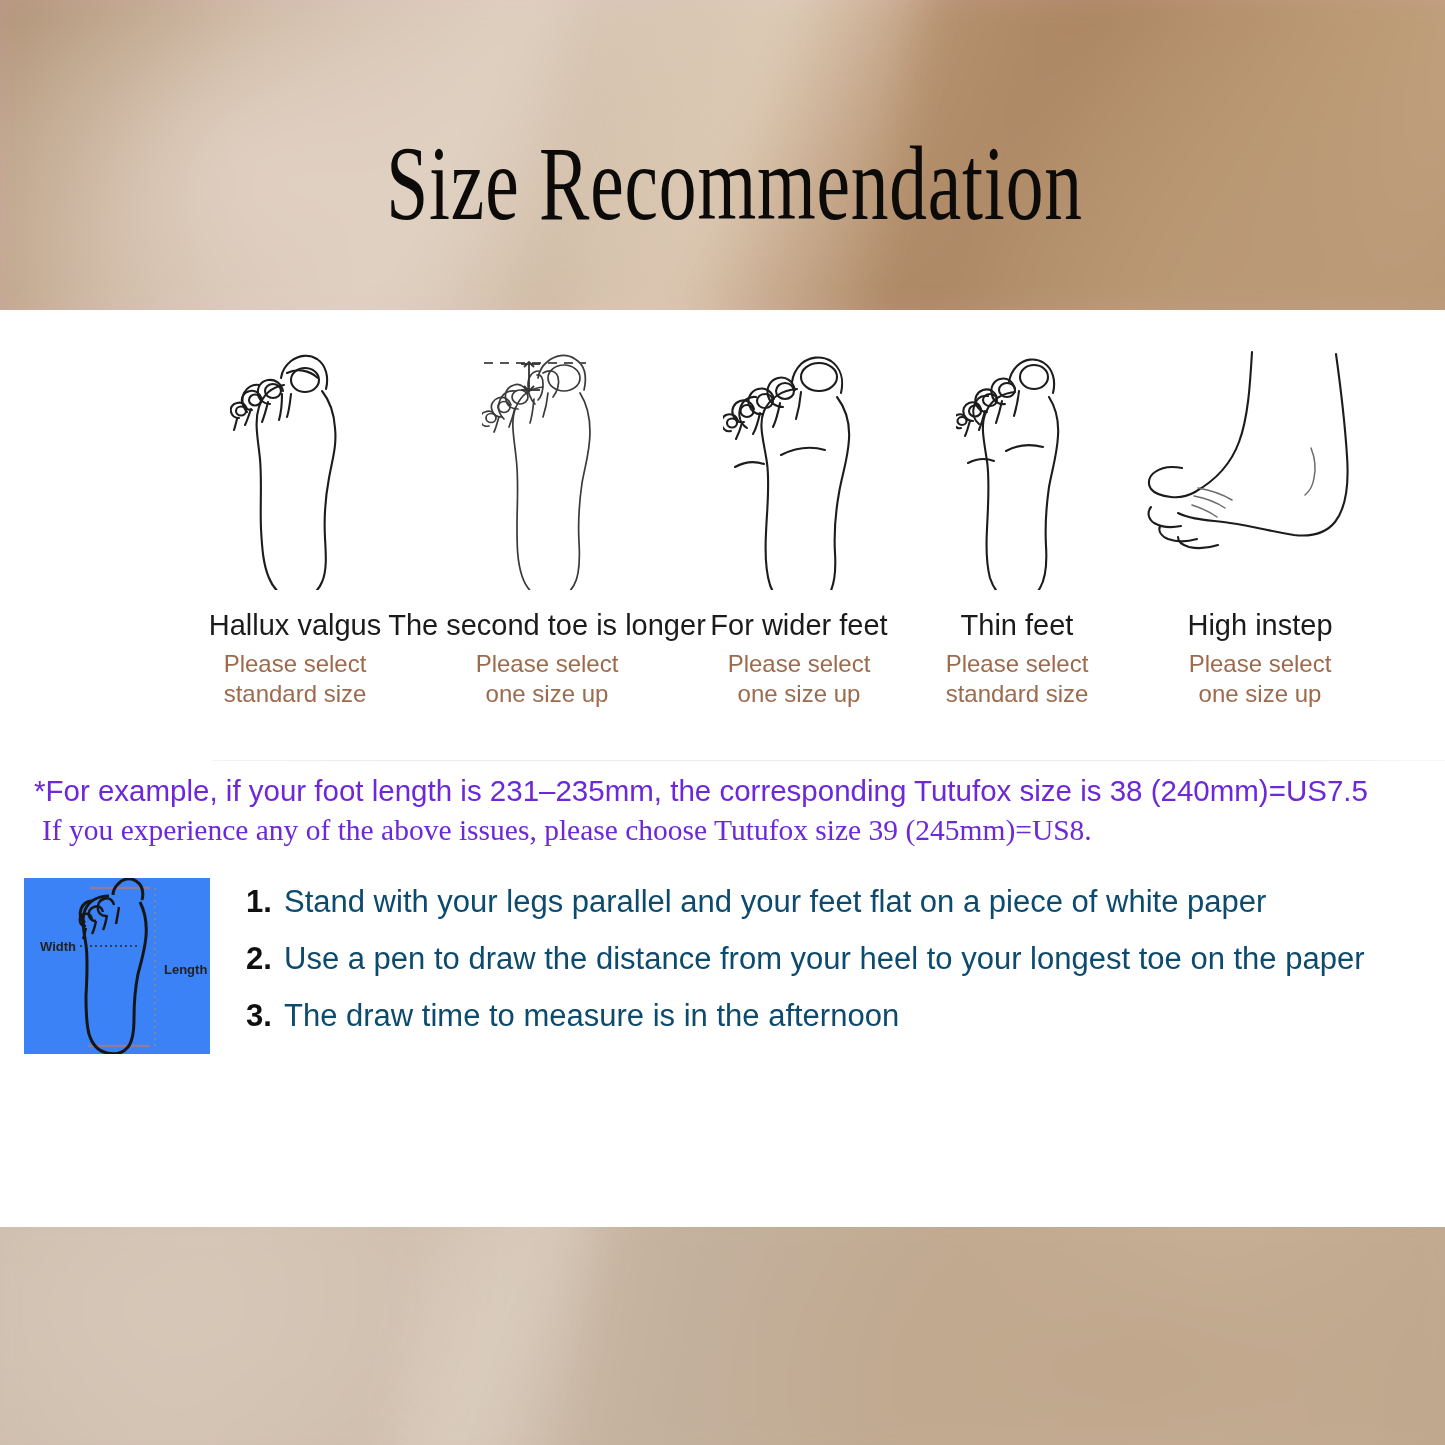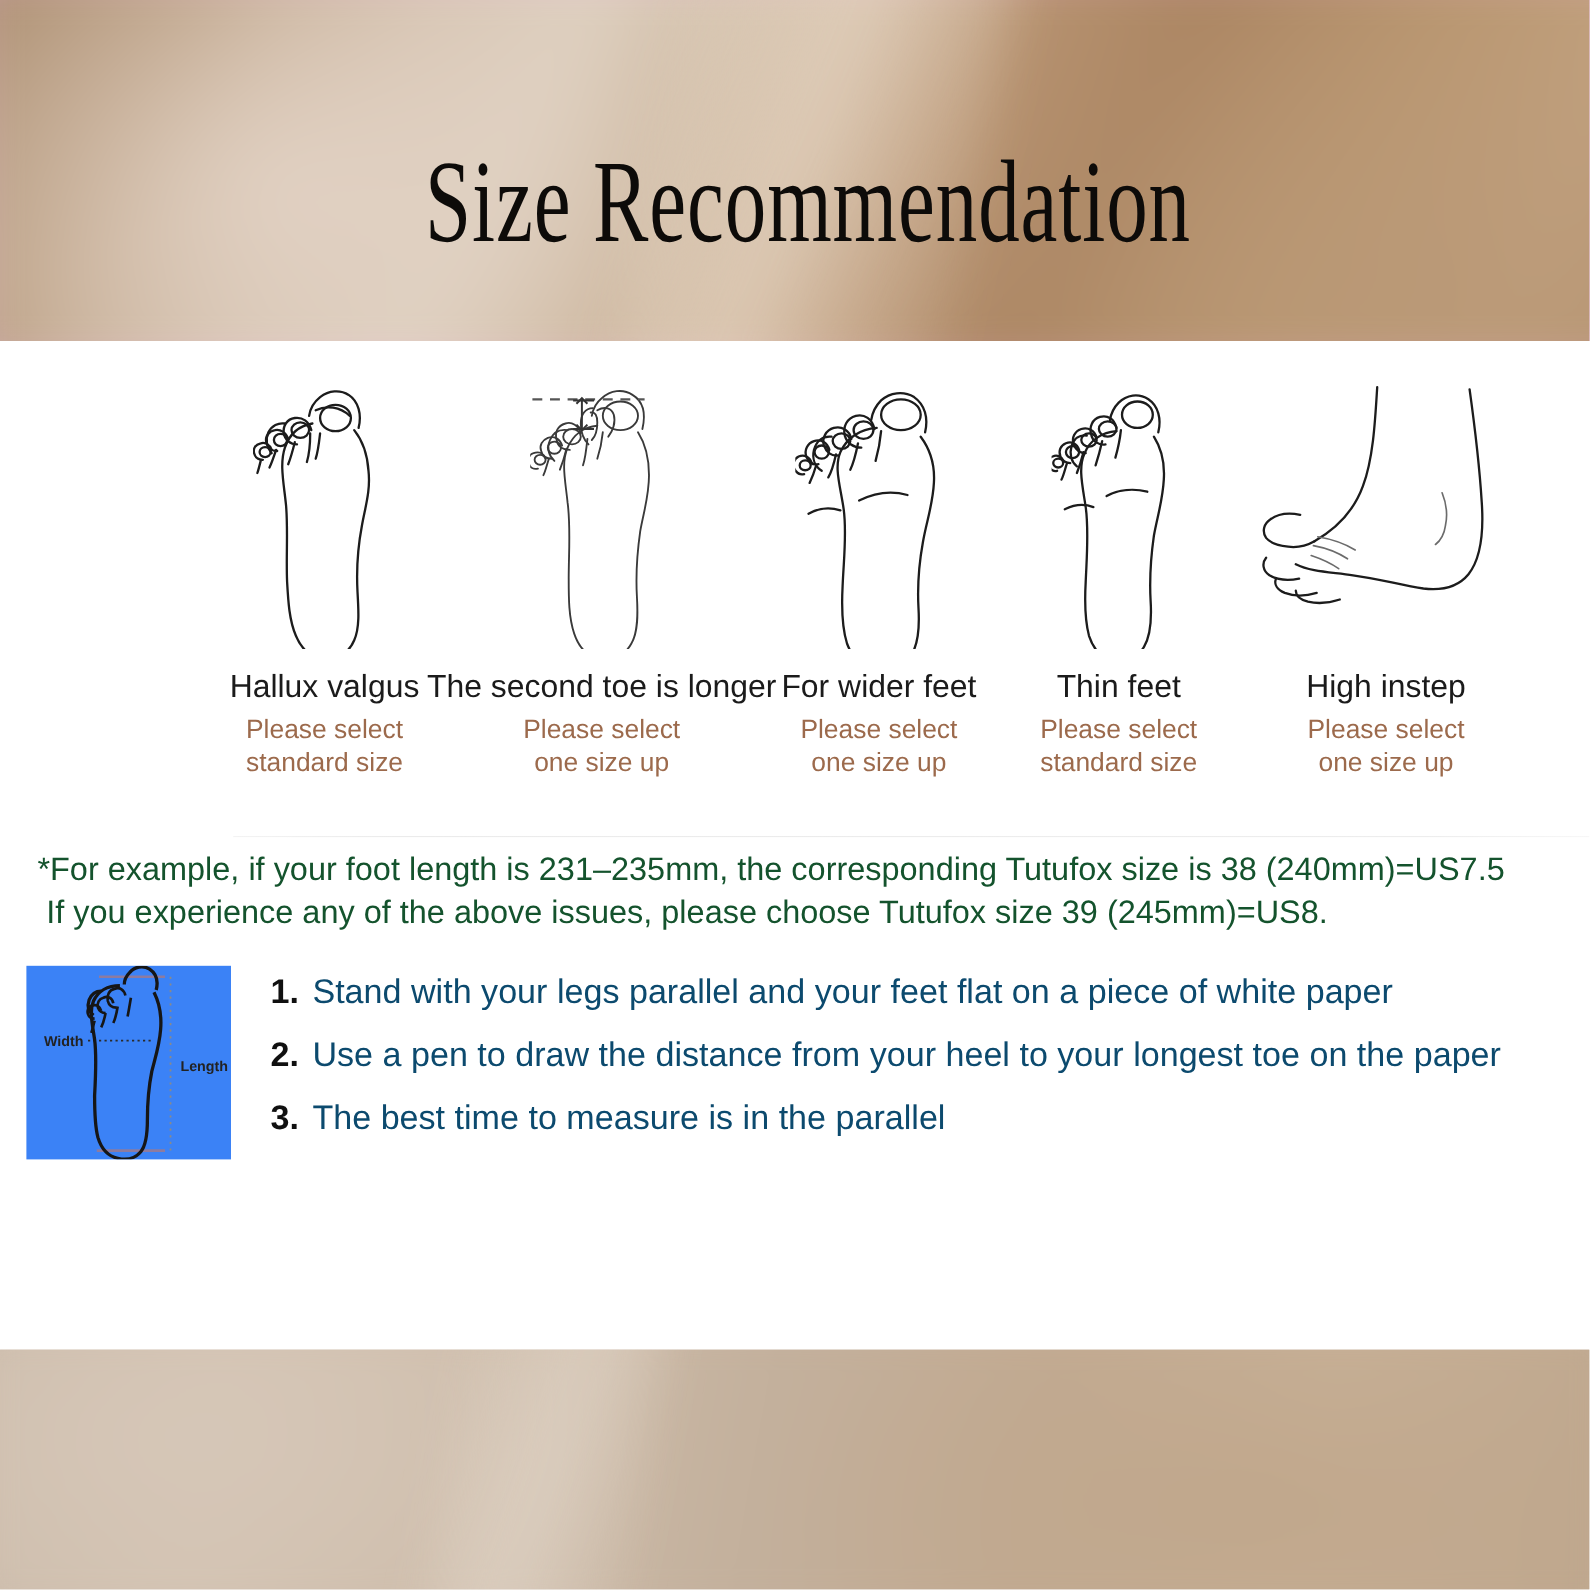--- a/index.html
+++ b/index.html
@@ -126,24 +126,24 @@
     width: 1233px; height: 1px;
     background: linear-gradient(90deg, #f3f3f3 0%, #ebebeb 12%, #ededed 88%, #f7f7f7 100%);
   }
 
   
   .example {
     position: absolute;
     left: 34px; top: 462px;
     width: 1390px;
     font-size: 29.5px;
-    color: #14532d;
+    color: #6d28d9;
     line-height: 1.32;
   }
-  .example .ln2 { padding-left: 8px; }
+  .example .ln2 { padding-left: 8px; font-family: Liberation Serif, serif; }
 
   
   .steps-wrap {
     position: absolute;
     left: 24px; top: 568px;
     width: 1400px;
     display: flex;
     align-items: flex-start;
   }
 
@@ -422,21 +422,21 @@
       <div class="step">
         <div class="step-num">1.</div>
         <div class="step-text">Stand with your legs parallel and your feet flat on a piece of white paper</div>
       </div>
       <div class="step">
         <div class="step-num">2.</div>
         <div class="step-text">Use a pen to draw the distance from your heel to your longest toe on the paper</div>
       </div>
       <div class="step">
         <div class="step-num">3.</div>
-        <div class="step-text">The best time to measure is in the parallel</div>
+        <div class="step-text">The draw time to measure is in the afternoon</div>
       </div>
     </div>
 
   </div>
 </div>
 
 <div class="footer">
   <div class="footer-bg"></div>
   <div class="footer-sheen"></div>
 </div>

